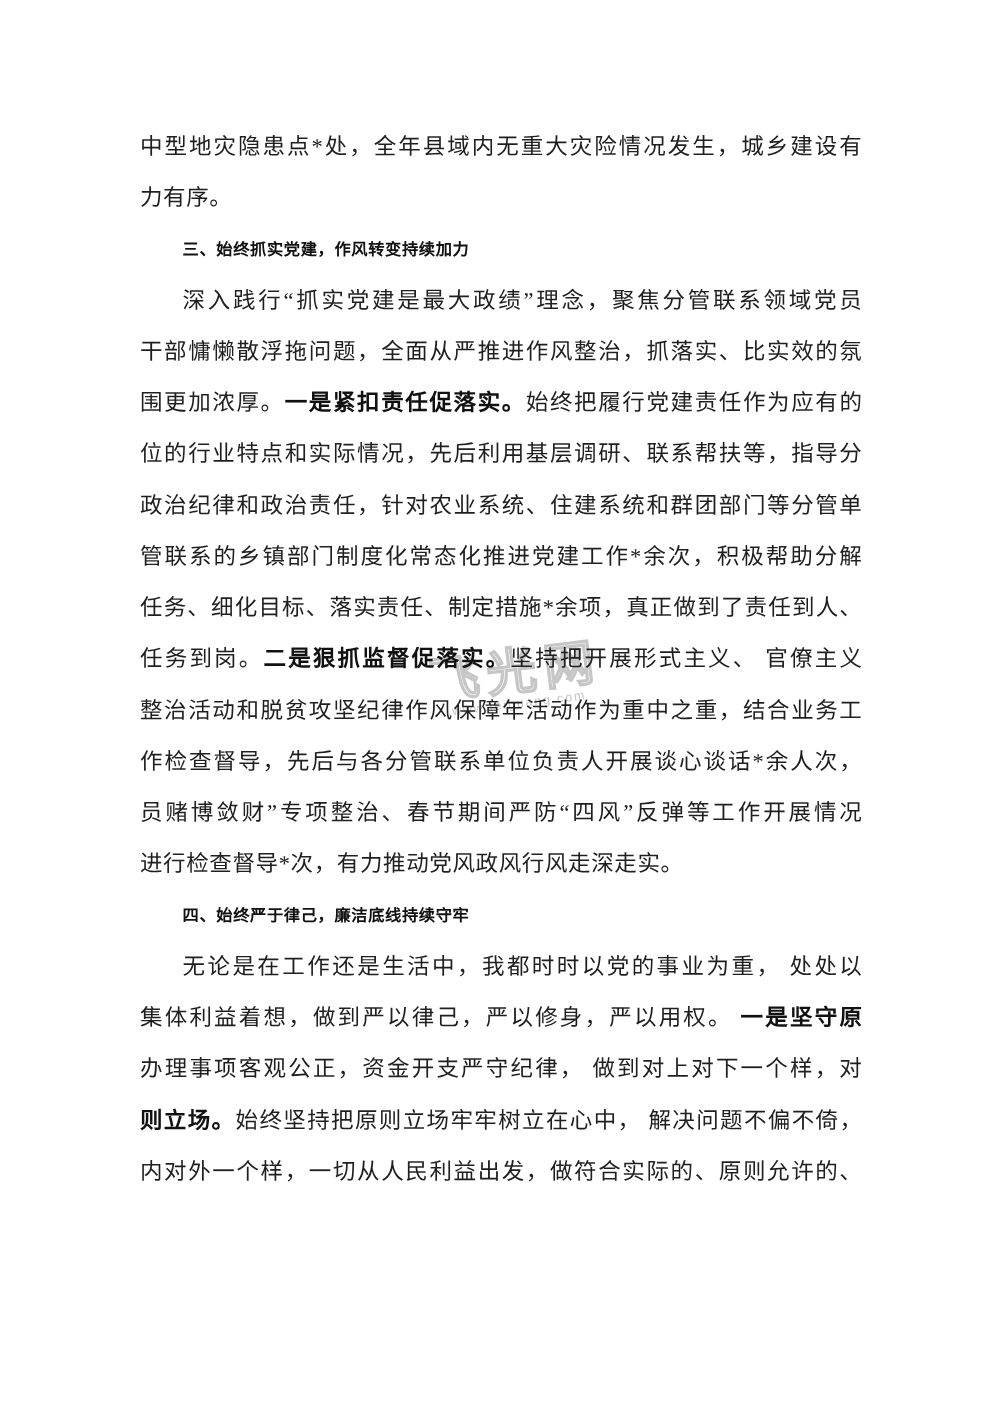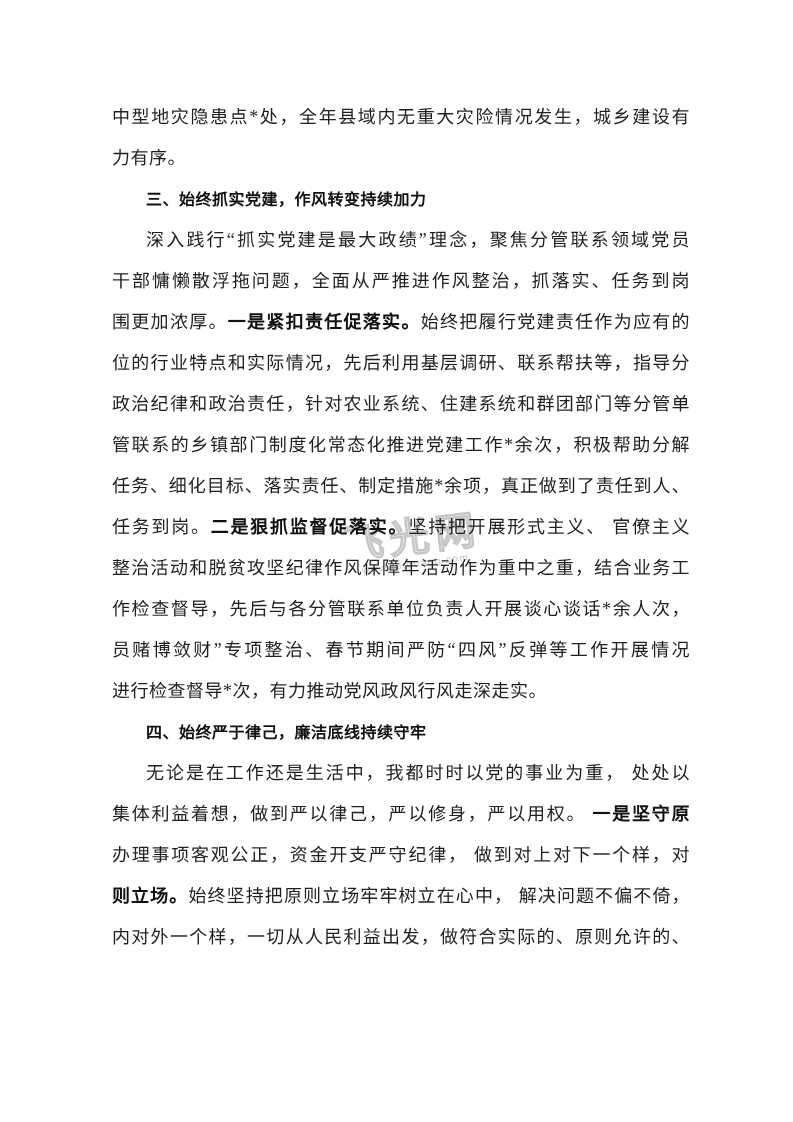--- a/index.html
+++ b/index.html
@@ -67,40 +67,40 @@
     white-space: normal;
     text-align: justify;
     text-align-last: justify;
     text-justify: inter-character;
   }
   .line.indent {
     text-indent: 34px;
   }
   .line.heading {
     font-weight: bold;
-    font-size: 16px;
+    font-size: 13px;
     color: #111111;
   }
   .b { font-weight: bold; color: #111111; }
   .r { font-weight: normal; }
 </style>
 </head>
 <body>
 
 <div class="page">
   <div class="watermark">
     <div class="wm-brand">飞光网</div>
     <div class="wm-url">www.feiguang.com</div>
   </div>
   <div class="content" id="doc-content">
       <div class="line j"><span class="r">中型地灾隐患点*处，全年县域内无重大灾险情况发生，城乡建设有</span></div>
       <div class="line"><span class="r">力有序。</span></div>
       <div class="line heading indent"><span class="b">三、始终抓实党建，作风转变持续加力</span></div>
       <div class="line j indent"><span class="r">深入践行“抓实党建是最大政绩”理念，聚焦分管联系领域党员</span></div>
-      <div class="line j"><span class="r">干部慵懒散浮拖问题，全面从严推进作风整治，抓落实、任务到岗</span></div>
+      <div class="line j"><span class="r">干部慵懒散浮拖问题，全面从严推进作风整治，抓落实、比实效的氛</span></div>
       <div class="line j"><span class="r">围更加浓厚。</span><span class="b">一是紧扣责任促落实。</span><span class="r">始终把履行党建责任作为应有的</span></div>
       <div class="line j"><span class="r">位的行业特点和实际情况，先后利用基层调研、联系帮扶等，指导分</span></div>
       <div class="line j"><span class="r">政治纪律和政治责任，针对农业系统、住建系统和群团部门等分管单</span></div>
       <div class="line j"><span class="r">管联系的乡镇部门制度化常态化推进党建工作*余次，积极帮助分解</span></div>
       <div class="line j"><span class="r">任务、细化目标、落实责任、制定措施*余项，真正做到了责任到人、</span></div>
       <div class="line j"><span class="r">任务到岗。</span><span class="b">二是狠抓监督促落实。</span><span class="r">坚持把开展形式主义、 官僚主义</span></div>
       <div class="line j"><span class="r">整治活动和脱贫攻坚纪律作风保障年活动作为重中之重，结合业务工</span></div>
       <div class="line j"><span class="r">作检查督导，先后与各分管联系单位负责人开展谈心谈话*余人次，</span></div>
       <div class="line j"><span class="r">员赌博敛财”专项整治、春节期间严防“四风”反弹等工作开展情况</span></div>
       <div class="line"><span class="r">进行检查督导*次，有力推动党风政风行风走深走实。</span></div>

